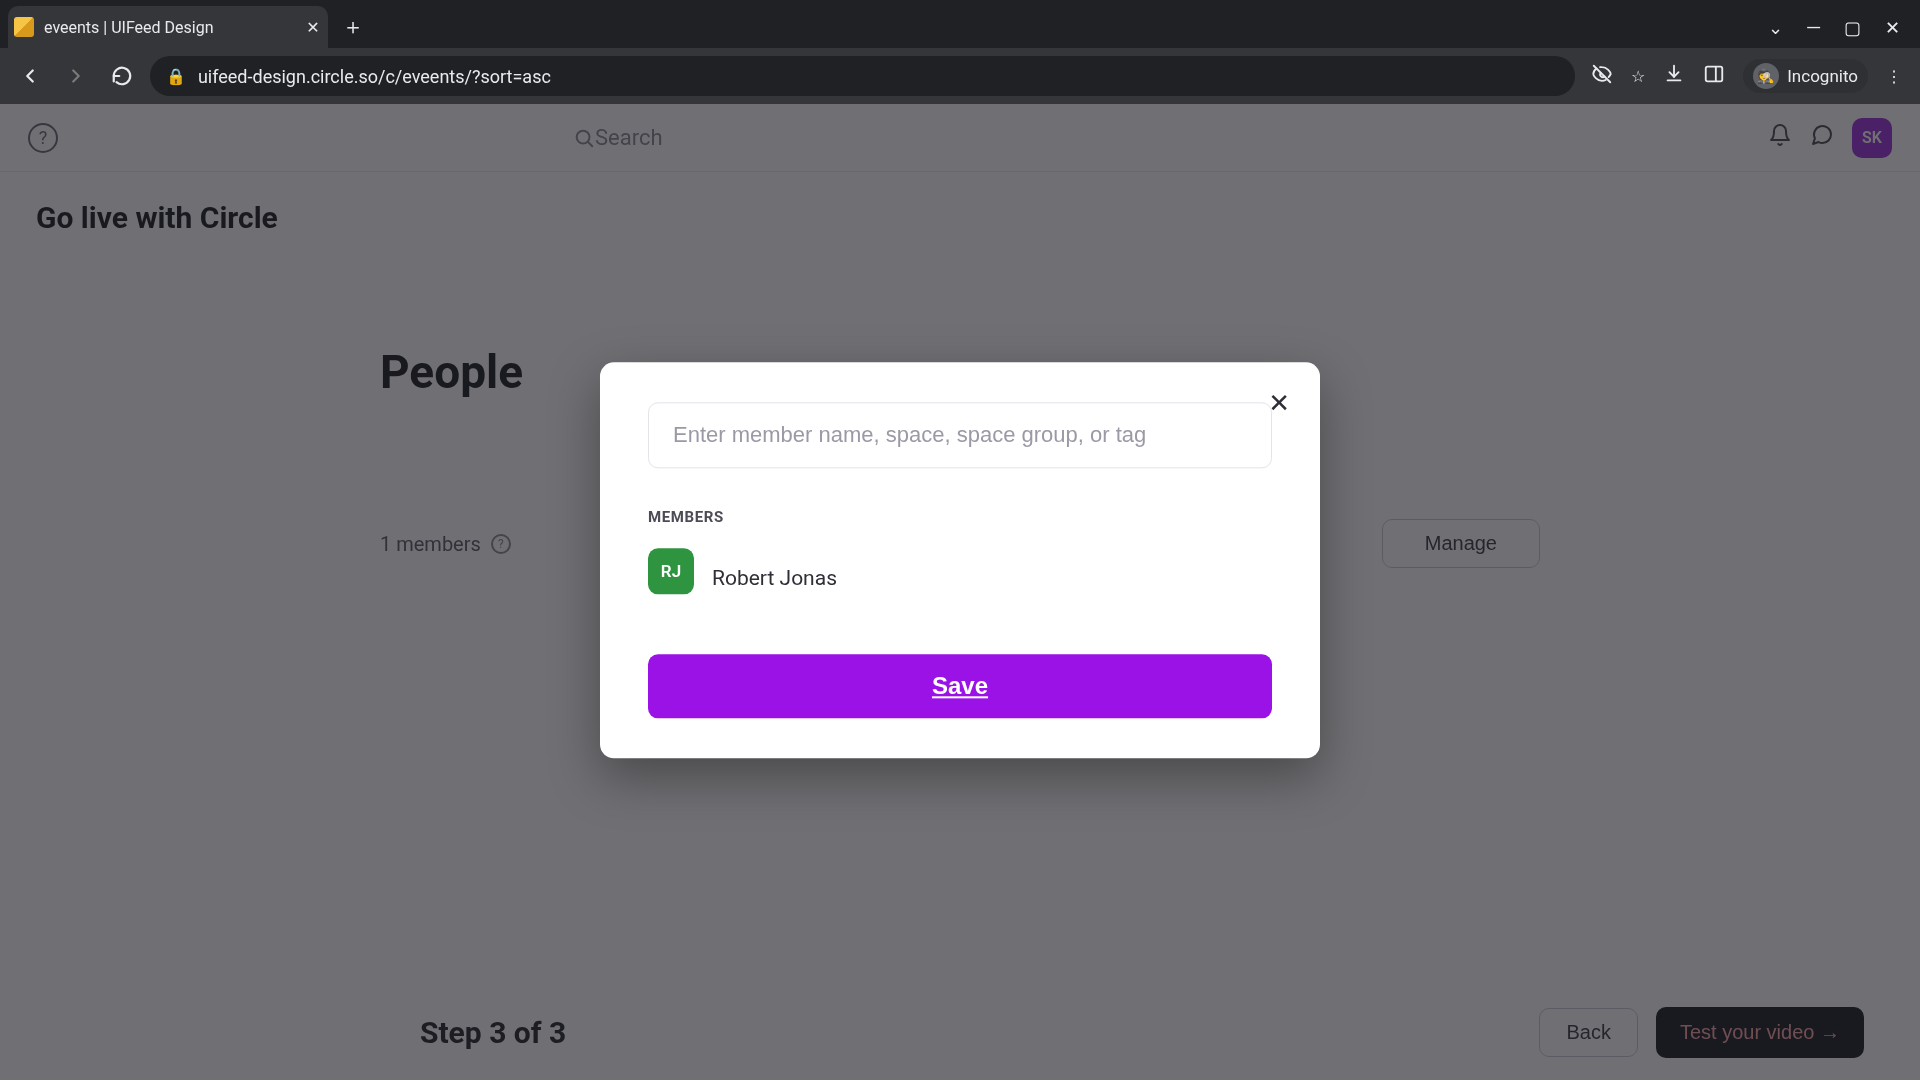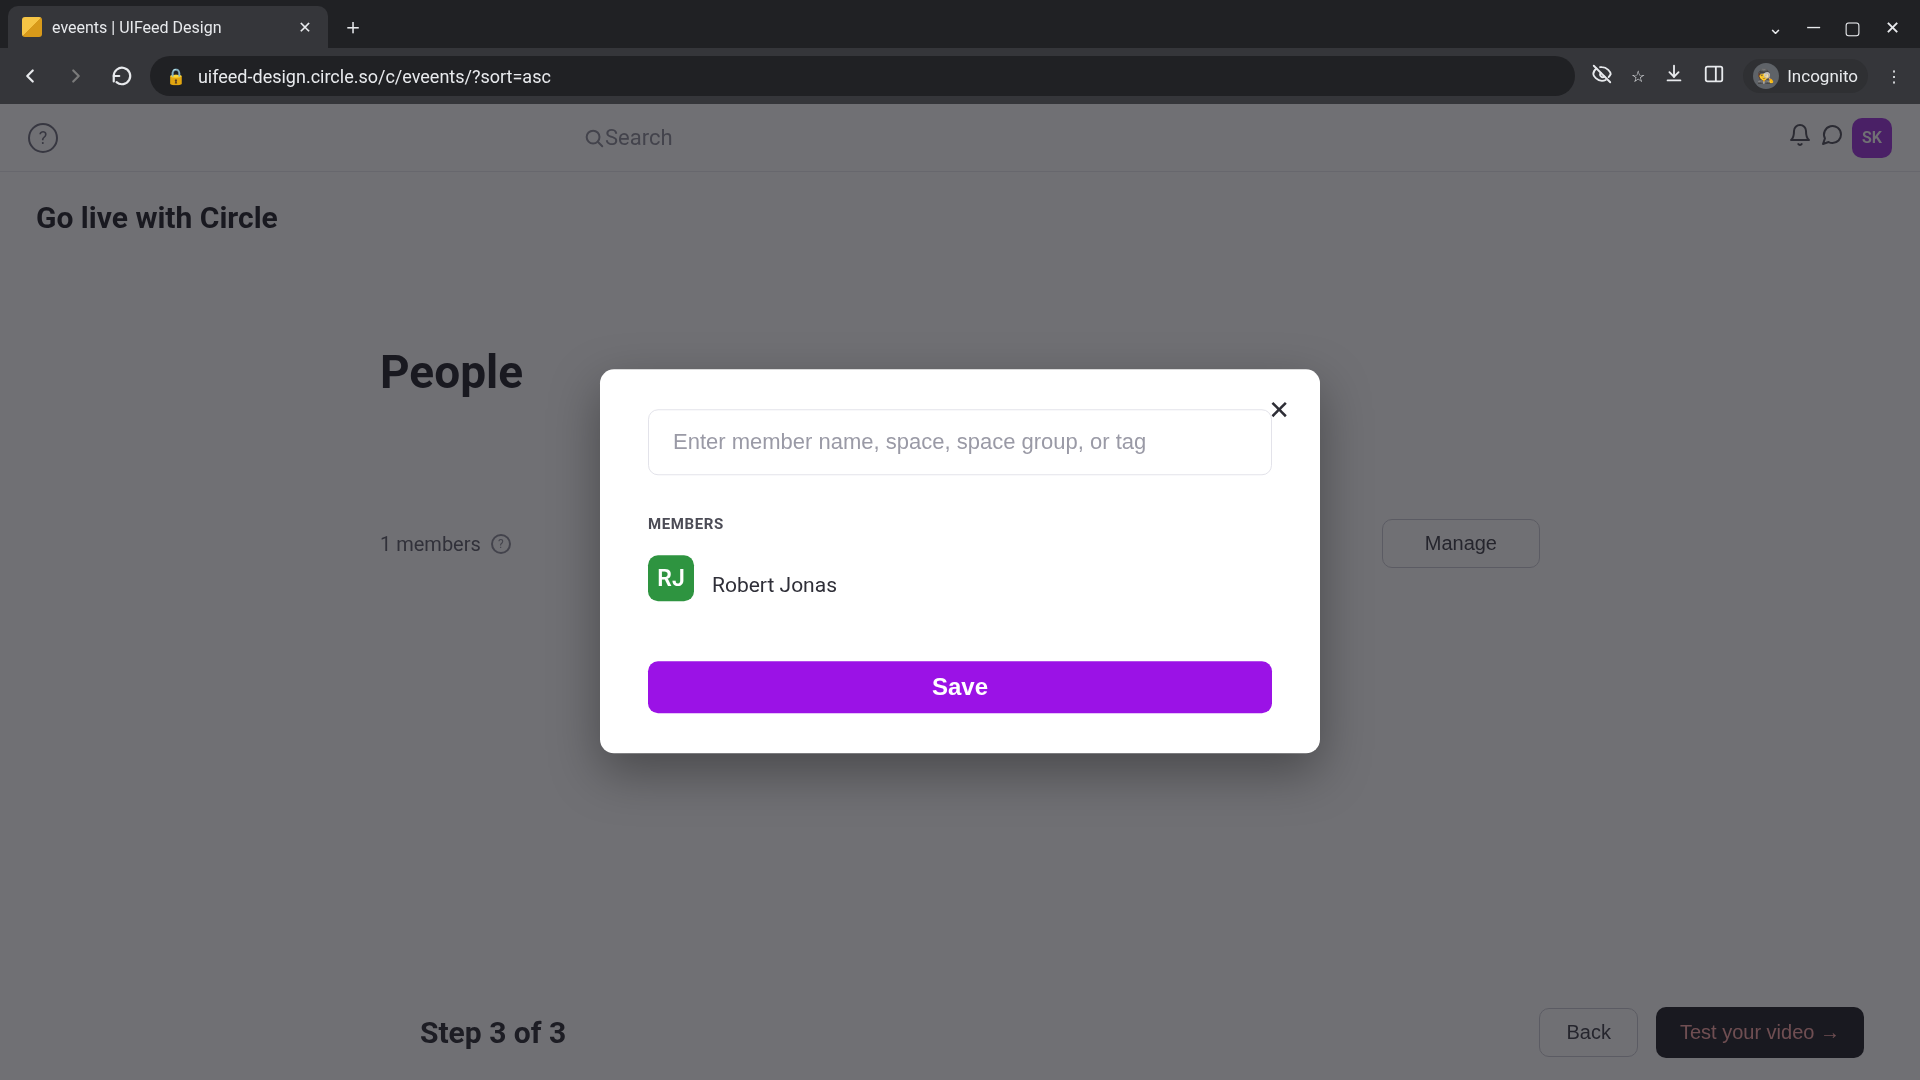--- a/index.html
+++ b/index.html
@@ -1,21 +1,21 @@
 <!DOCTYPE html>
 <html><head>
 <meta charset="utf-8">
 <style>
   * { box-sizing: border-box; margin: 0; padding: 0; }
   html, body { width: 1920px; height: 1080px; font-family: -apple-system, BlinkMacSystemFont, "Segoe UI", Roboto, Arial, sans-serif; overflow: hidden; background: #202124; }
 
   
   .browser { width: 100%; height: 100%; display: flex; flex-direction: column; }
   .tab-strip { height: 48px; background: #202124; display: flex; align-items: flex-end; padding-left: 8px; }
-  .tab { background: #35363a; height: 42px; width: 320px; border-radius: 10px 10px 0 0; display: flex; align-items: center; padding: 0 14px; gap: 10px; color: #e8eaed; font-size: 16px; position: relative; }
+  .tab { background: #35363a; height: 42px; width: 320px; border-radius: 10px 10px 0 0; display: flex; align-items: center; padding: 0 6px; gap: 10px; color: #e8eaed; font-size: 16px; position: relative; }
   .tab .favicon { width: 20px; height: 20px; background: linear-gradient(135deg,#f6c545 0 50%,#d89a1a 50% 100%); border-radius: 3px; }
   .tab .title { flex: 1; white-space: nowrap; overflow: hidden; text-overflow: ellipsis; }
   .tab .close { width: 18px; height: 18px; display: flex; align-items: center; justify-content: center; font-size: 16px; cursor: pointer; }
   .new-tab { width: 34px; height: 34px; margin: 0 0 4px 8px; display: flex; align-items: center; justify-content: center; color: #e8eaed; font-size: 22px; cursor: pointer; }
 
   .win-controls { margin-left: auto; display: flex; height: 42px; align-items: center; gap: 24px; padding-right: 20px; color: #e8eaed; }
   .win-controls span { font-size: 18px; cursor: pointer; }
 
   .addr-bar { height: 56px; background: #35363a; display: flex; align-items: center; padding: 0 12px; gap: 10px; }
   .nav-btn { width: 36px; height: 36px; display: flex; align-items: center; justify-content: center; color: #e8eaed; cursor: pointer; border-radius: 50%; }
@@ -27,21 +27,21 @@
   .incog { display: flex; align-items: center; gap: 8px; background: #2f3033; padding: 4px 10px; border-radius: 18px; font-size: 17px; }
   .incog .hat { width: 26px; height: 26px; border-radius: 50%; background: #5f6368; display: flex; align-items: center; justify-content: center; font-size: 14px; }
 
   
   .viewport { position: relative; flex: 1; background: #ffffff; }
   .page { position: absolute; inset: 0; background: #ffffff; }
   .topbar { height: 68px; border-bottom: 1px solid #e8e8ec; display: flex; align-items: center; padding: 0 28px; gap: 18px; }
   .help-icon { width: 30px; height: 30px; border: 2px solid #6b6b7a; border-radius: 50%; display: flex; align-items: center; justify-content: center; font-size: 18px; color: #6b6b7a; }
   .search-wrap { flex: 1; display: flex; justify-content: center; }
   .search { width: 700px; height: 44px; display: flex; align-items: center; color: #8a8a96; font-size: 22px; padding: 0 10px; }
-  .topbar-right { display: flex; align-items: center; gap: 8px; }
+  .topbar-right { display: flex; align-items: center; gap: 18px; }
   .tb-icon { font-size: 22px; color: #4b4b55; cursor: pointer; }
   .avatar { width: 40px; height: 40px; border-radius: 10px; background: #9b2fd9; color: #fff; display: flex; align-items: center; justify-content: center; font-weight: 600; font-size: 16px; }
 
   .page-body { padding: 28px 36px; }
   .page-title { font-size: 30px; font-weight: 700; color: #1c1c24; }
   .content { max-width: 1160px; margin: 0 auto; padding-top: 110px; }
   .section-title { font-size: 46px; font-weight: 700; color: #1c1c24; }
   .meta-row { margin-top: 120px; display: flex; align-items: center; justify-content: space-between; }
   .count { color: #5a5a66; font-size: 20px; display: flex; align-items: center; gap: 10px; }
   .info-i { width: 20px; height: 20px; border: 2px solid #8a8a96; border-radius: 50%; display: inline-flex; align-items: center; justify-content: center; font-size: 12px; color: #8a8a96; }
@@ -55,23 +55,23 @@
   .dim { position: absolute; inset: 0; background: rgba(24,24,30,0.62); }
 
   
   .modal { position: absolute; left: 50%; top: 50%; transform: translate(-50%, -58%); width: 720px; background: #fff; border-radius: 14px; box-shadow: 0 18px 50px rgba(0,0,0,0.35); padding: 40px 48px 40px; }
   .modal-title { text-align: center; font-size: 34px; font-weight: 700; color: #26262e; margin-bottom: 34px; }
   .modal-close { position: absolute; top: 26px; right: 30px; font-size: 26px; color: #2e2e36; cursor: pointer; background: none; border: none; }
   .modal-input { width: 100%; height: 66px; border: 1.5px solid #e3e3ea; border-radius: 10px; padding: 0 24px; font-size: 22px; color: #333; outline: none; }
   .modal-input::placeholder { color: #9a9aa6; }
   .section-lbl { margin-top: 40px; font-size: 15px; font-weight: 700; letter-spacing: 0.6px; color: #4c4c56; }
   .member-row { margin-top: 18px; display: flex; align-items: center; gap: 18px; padding: 4px 0; }
-  .member-avatar { width: 46px; height: 46px; border-radius: 10px; background: #2e9440; color: #fff; display: flex; align-items: center; justify-content: center; font-weight: 600; font-size: 23px; }
+  .member-avatar { width: 46px; height: 46px; border-radius: 10px; background: #2e9440; color: #fff; display: flex; align-items: center; justify-content: center; font-weight: 600; font-size: 17px; }
   .member-name { font-size: 21px; color: #2f2f38; margin-top: 14px; }
-  .save-btn { margin-top: 56px; width: 100%; height: 52px; border: none; border-radius: 10px; background: #9b12e6; color: #fff; font-size: 24px; font-weight: 700; cursor: pointer; }
+  .save-btn { margin-top: 56px; width: 100%; height: 64px; border: none; border-radius: 10px; background: #9b12e6; color: #fff; font-size: 24px; font-weight: 700; cursor: pointer; text-decoration: underline; }
   .input-wrap { position: relative; }
 </style>
 </head>
 <body>
 
 <div class="browser">
 
   <div class="tab-strip">
     <div class="tab">
       <div class="favicon"></div>

